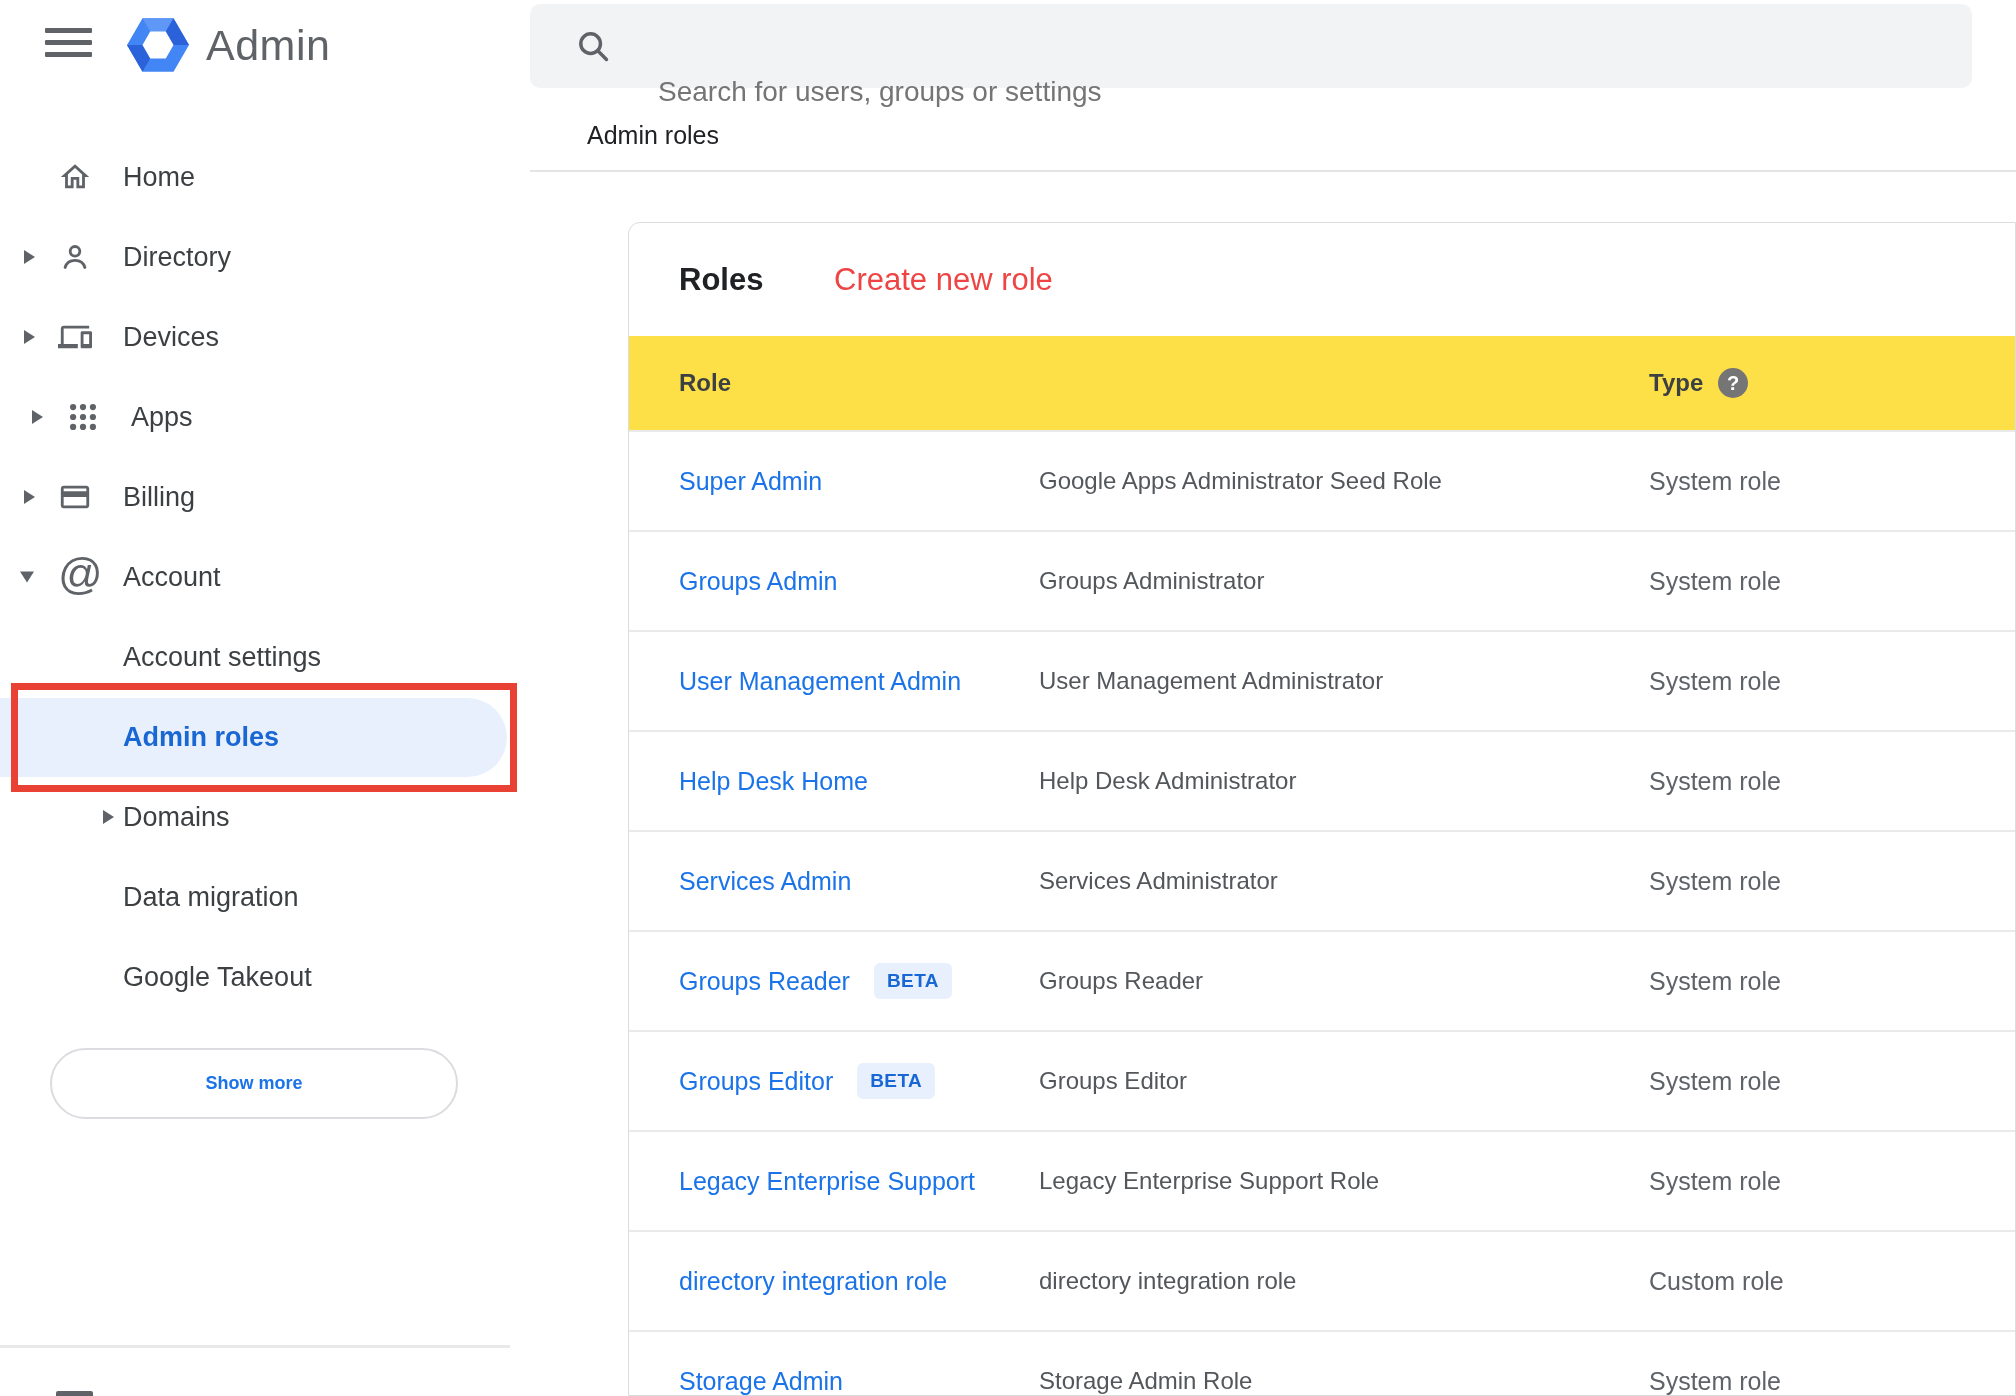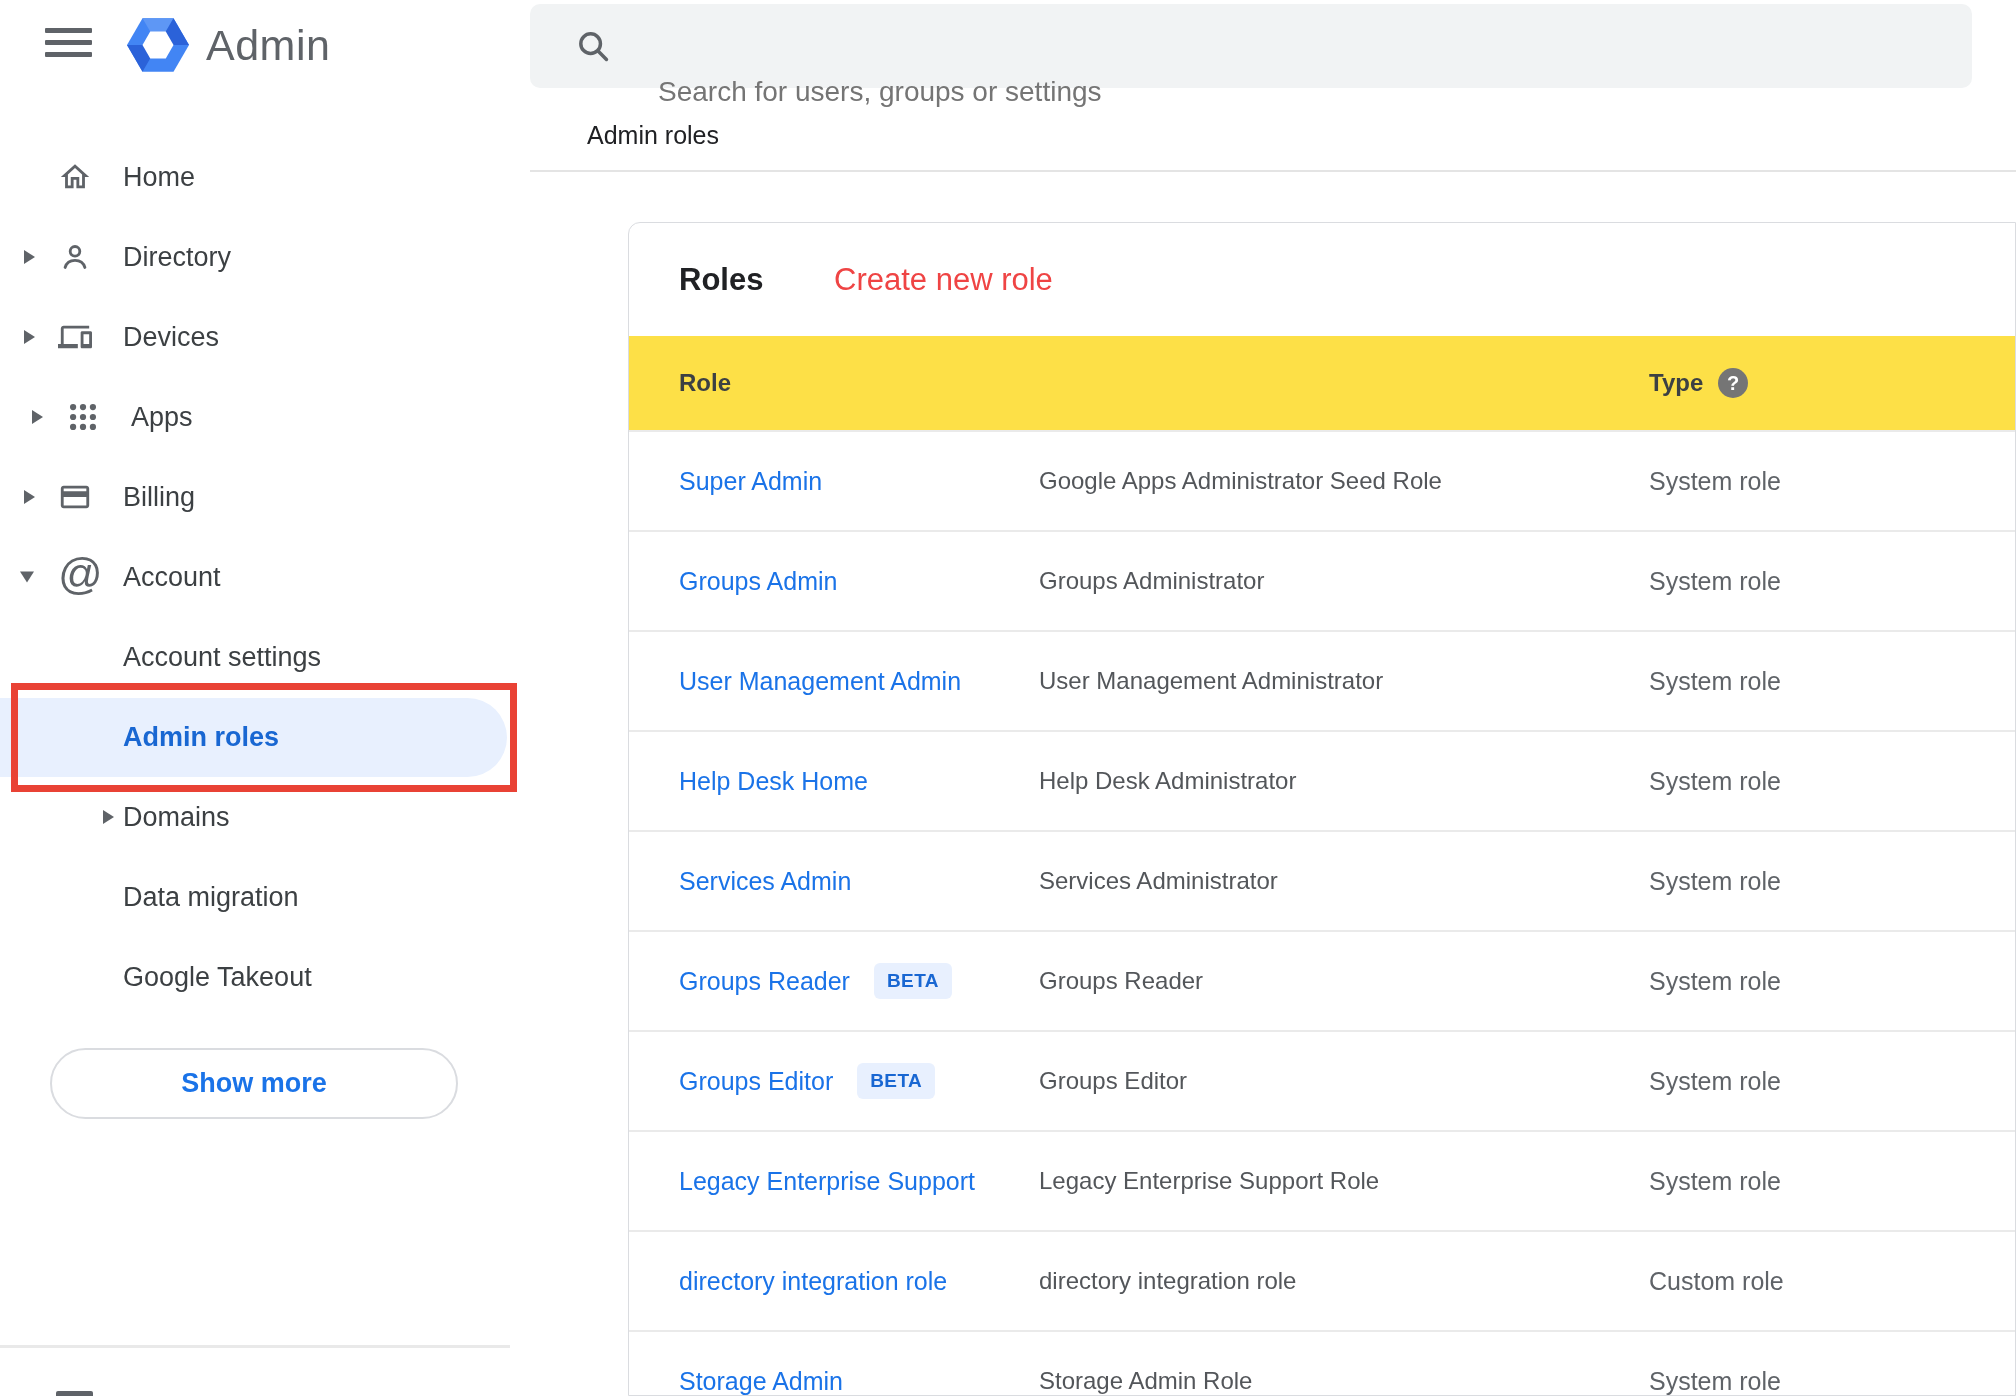--- a/index.html
+++ b/index.html
@@ -38,21 +38,21 @@
   .side-item .at-glyph{font-size:44px;color:#5f6368;line-height:34px;display:block;margin-top:-3px;}
   .side-item .label{position:absolute;left:123px;top:50%;transform:translateY(-50%);
         font-size:27px;color:#3c4043;white-space:nowrap;}
   .side-item.selected .label{color:#1967d2;font-weight:bold;}
   .selected-pill{position:absolute;left:0;top:698px;width:507px;height:79px;background:#e8f0fe;
         border-radius:0 40px 40px 0;z-index:1;}
   .annotation-box{position:absolute;left:11px;top:683px;width:506px;height:109px;
         border:7px solid #e94235;box-sizing:border-box;z-index:6;pointer-events:none;}
   .show-more{position:absolute;left:50px;top:1048px;width:408px;height:71px;box-sizing:border-box;
         border:2px solid #dadce0;border-radius:36px;background:#fff;display:flex;align-items:center;
-        justify-content:center;font-size:27px;font-weight:bold;color:#1a73e8;cursor:pointer;z-index:2;}
+        justify-content:center;font-size:18px;font-weight:bold;color:#1a73e8;cursor:pointer;z-index:2;}
   .side-bottom-divider{position:absolute;left:0;top:1345px;width:510px;height:3px;background:#e9e9e9;}
   .feedback-partial{position:absolute;left:56px;top:1391px;width:37px;height:5px;background:#5f6368;
         border-radius:2px 2px 0 0;}
 
   
   .roles-card{position:absolute;left:628px;top:222px;width:1388px;height:1174px;box-sizing:border-box;
         background:#fff;border:1px solid #dadce0;border-radius:12px 0 0 0;overflow:hidden;}
   .card-title{position:absolute;left:50px;top:0;height:113px;line-height:113px;
         font-size:31px;font-weight:bold;color:#202124;}
   .create-link{position:absolute;left:205px;top:0;height:113px;line-height:113px;

